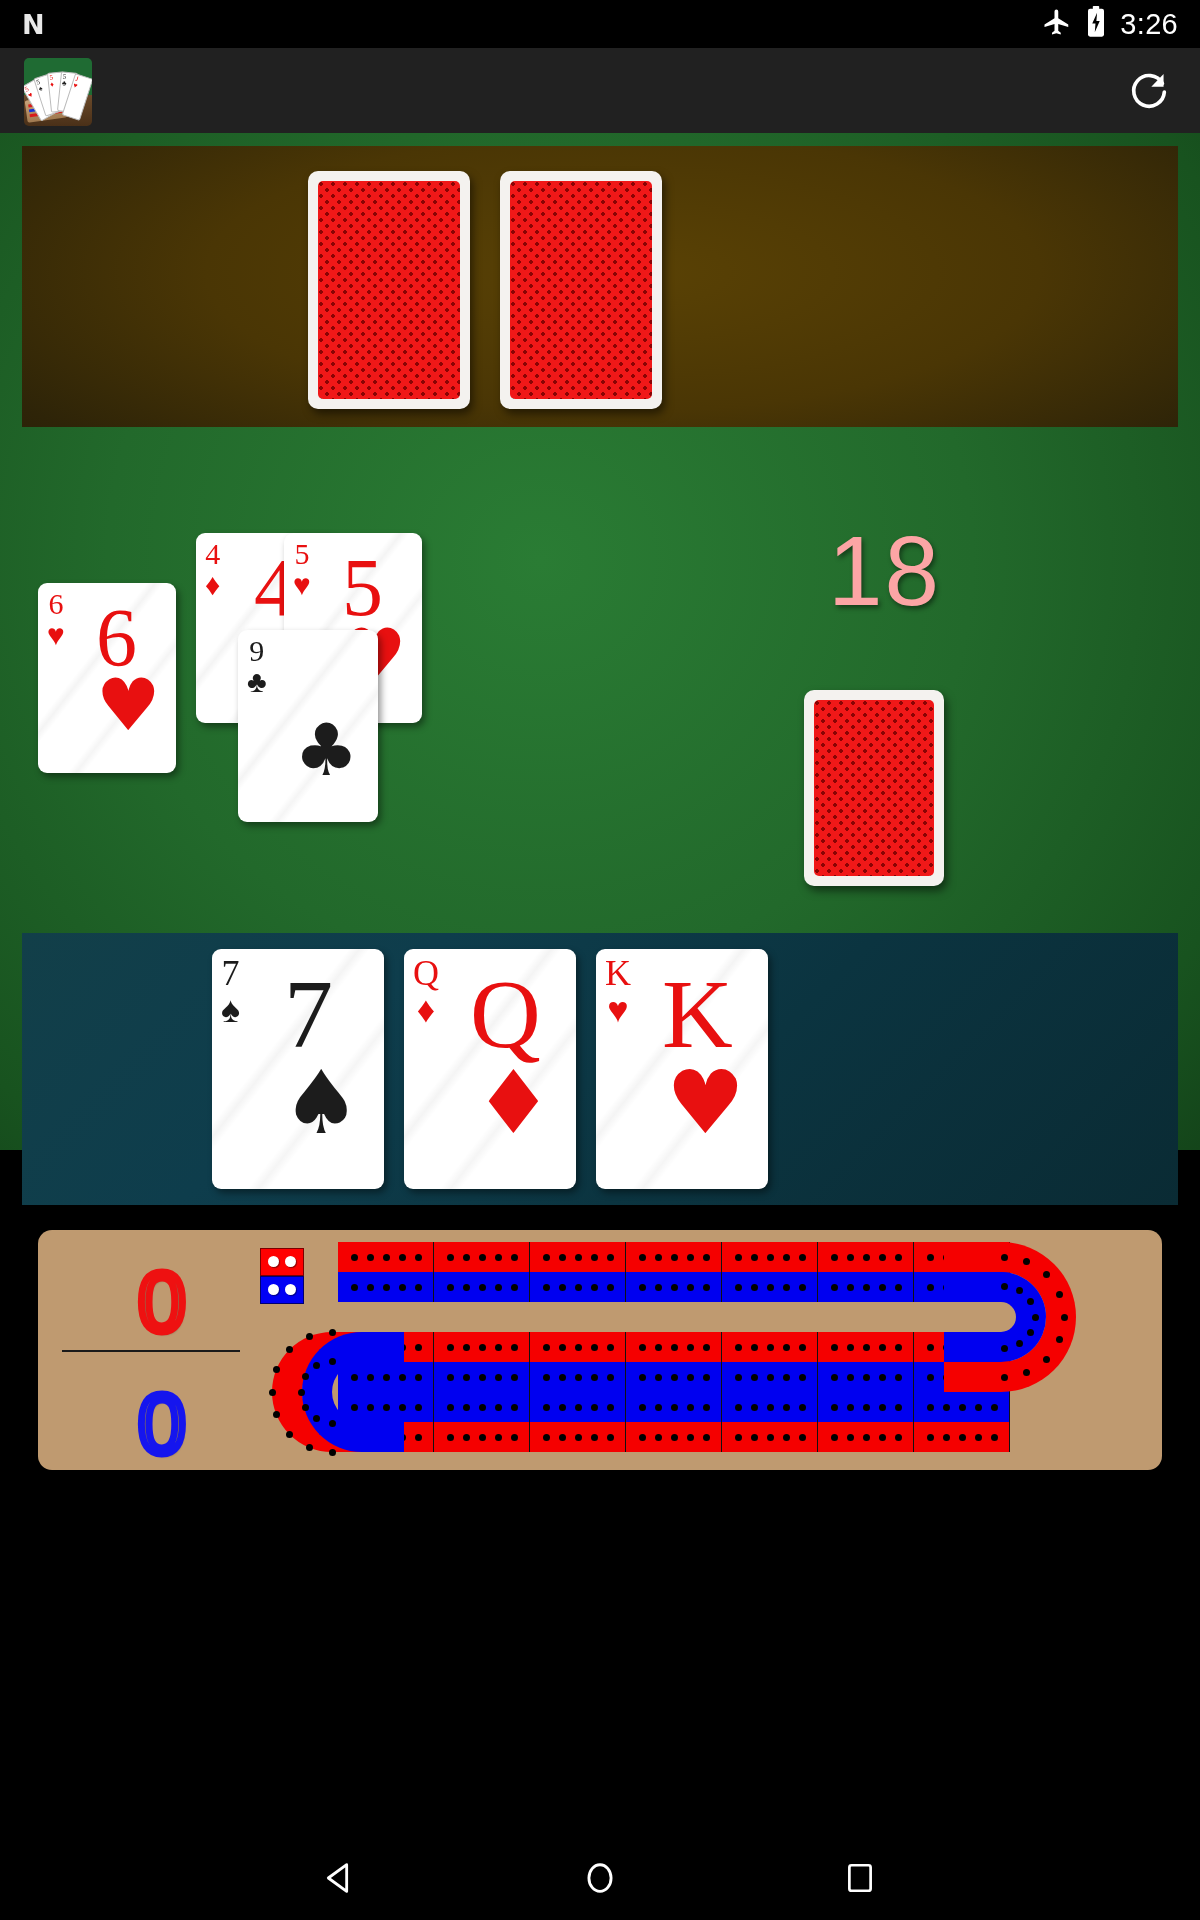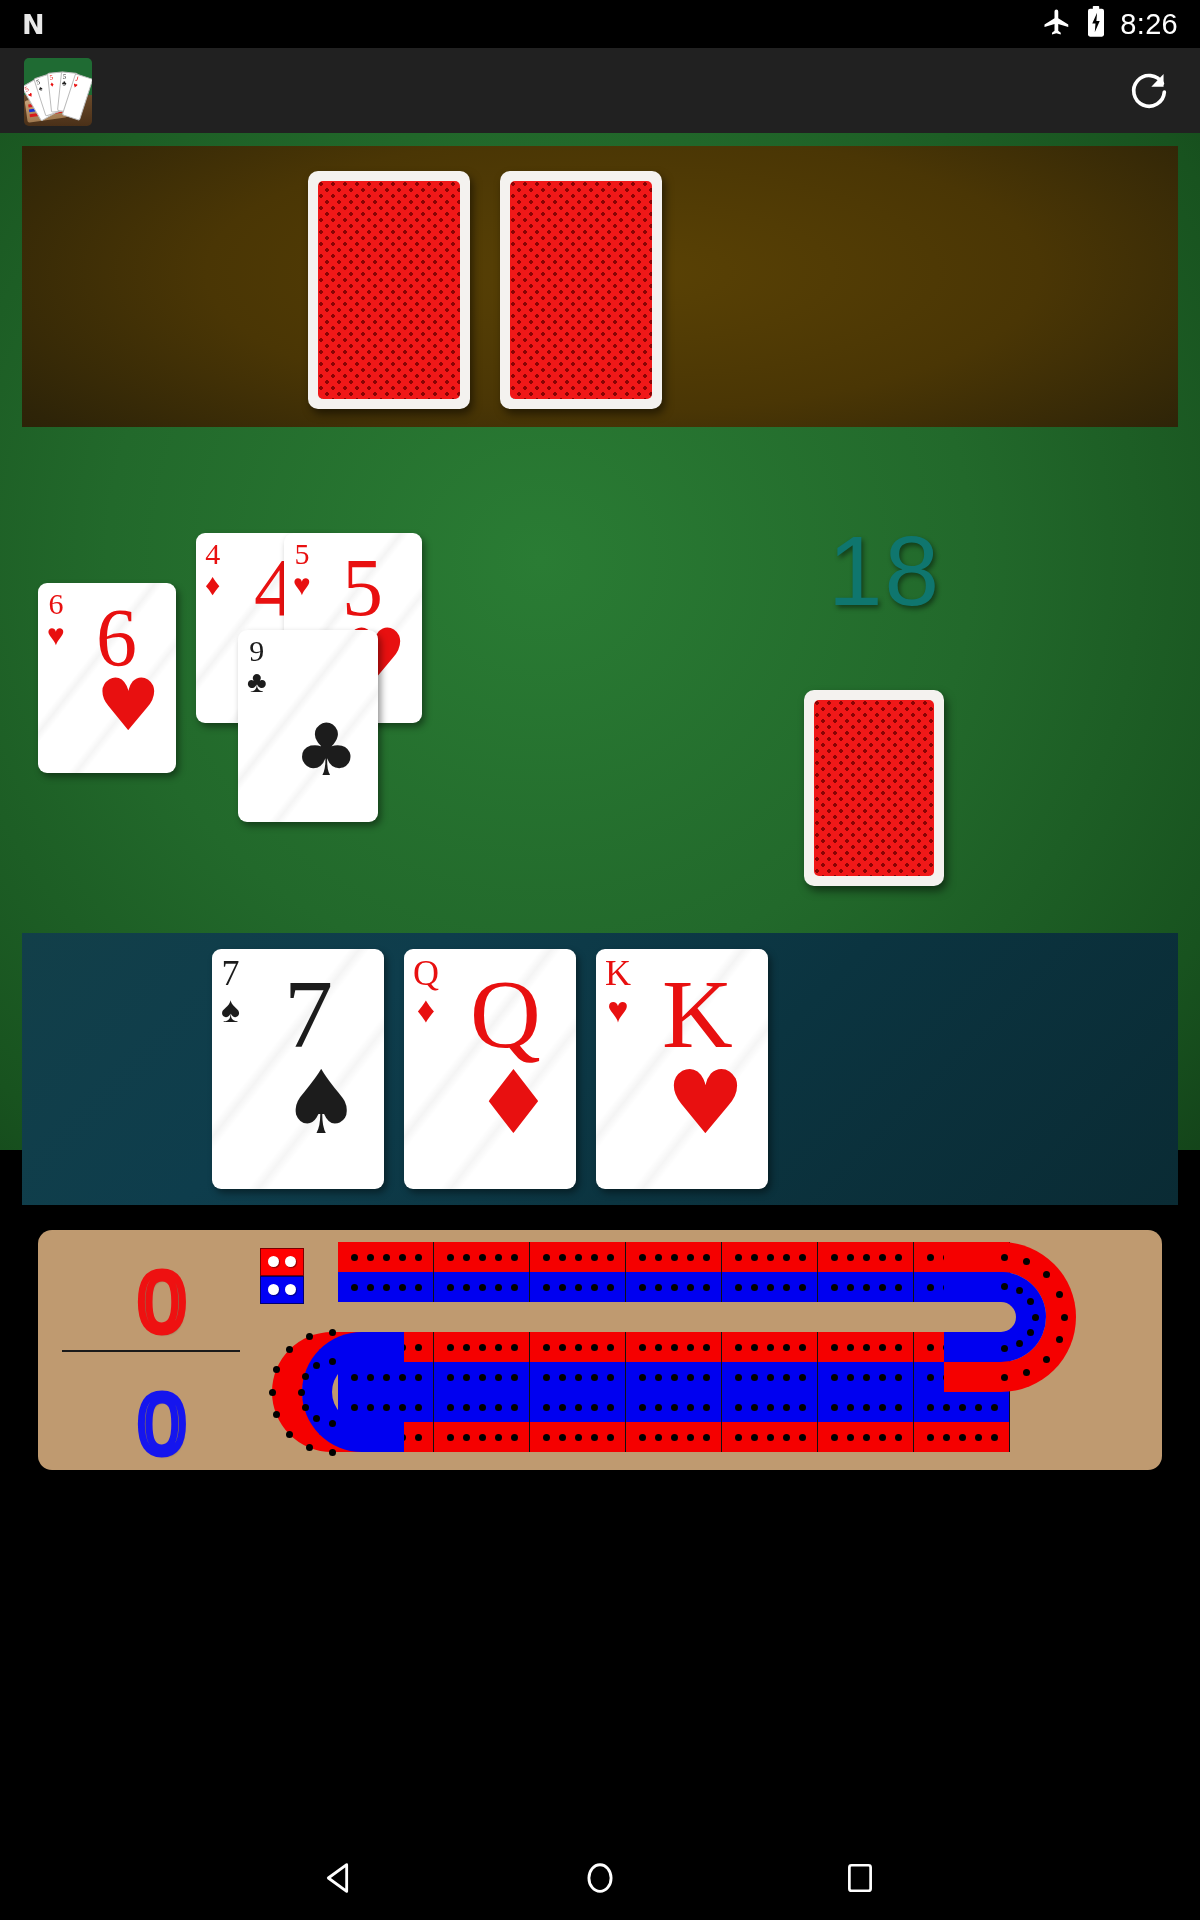--- a/index.html
+++ b/index.html
@@ -101,21 +101,21 @@
     width: 100%; height: 100%; border-radius: 5px;
     background-color: #f01818;
     background-image:
       radial-gradient(circle at 3px 3px, rgba(120,0,0,.85) 1.6px, rgba(0,0,0,0) 1.9px),
       radial-gradient(circle at 9px 9px, rgba(120,0,0,.85) 1.6px, rgba(0,0,0,0) 1.9px);
     background-size: 12px 12px, 12px 12px;
   }
 
   
   .count {
-    position: absolute; color: #0f766e; font-family: "Liberation Sans", sans-serif;
+    position: absolute; color: #fca5a5; font-family: "Liberation Sans", sans-serif;
     font-size: 98px; font-weight: 300; line-height: 1;
     text-shadow: 2px 3px 5px rgba(0,0,0,.45); letter-spacing: 2px;
   }
 
   
   .hand-area {
     position: absolute; left: 22px; top: 933px; width: 1156px; height: 272px;
     background: linear-gradient(135deg, #123f49 0%, #0e3d4c 30%, #0b3440 60%, #0a2b34 100%);
     overflow: hidden;
   }
@@ -176,21 +176,21 @@
             <path fill="#fff" d="M21 16v-2l-8-5V3.5A1.5 1.5 0 0 0 11.5 2 1.5 1.5 0 0 0 10 3.5V9l-8 5v2l8-2.5V19l-2 1.5V22l3.5-1 3.5 1v-1.5L13 19v-5.5z"></path>
           </svg>
       </span>
       <span class="ic">
         <svg width="20" height="32" viewBox="0 0 14 24">
           <rect x="1" y="2" width="12" height="21" rx="1.6" fill="#fff"></rect>
           <rect x="4.6" y="0" width="4.8" height="2.4" rx="0.6" fill="#fff"></rect>
           <path d="M7.8 5 L4.2 13.2 H6.6 L6.1 19.6 L9.8 11.3 H7.3 Z" fill="#000"></path>
         </svg>
       </span>
-      <span class="clock">8:26</span>
+      <span class="clock">3:26</span>
     </div>
   </div>
 
   <div class="actionbar">
     <div class="app-icon">
       <div class="board">
           <i></i>
           <i></i>
           <i></i>
         </div>

